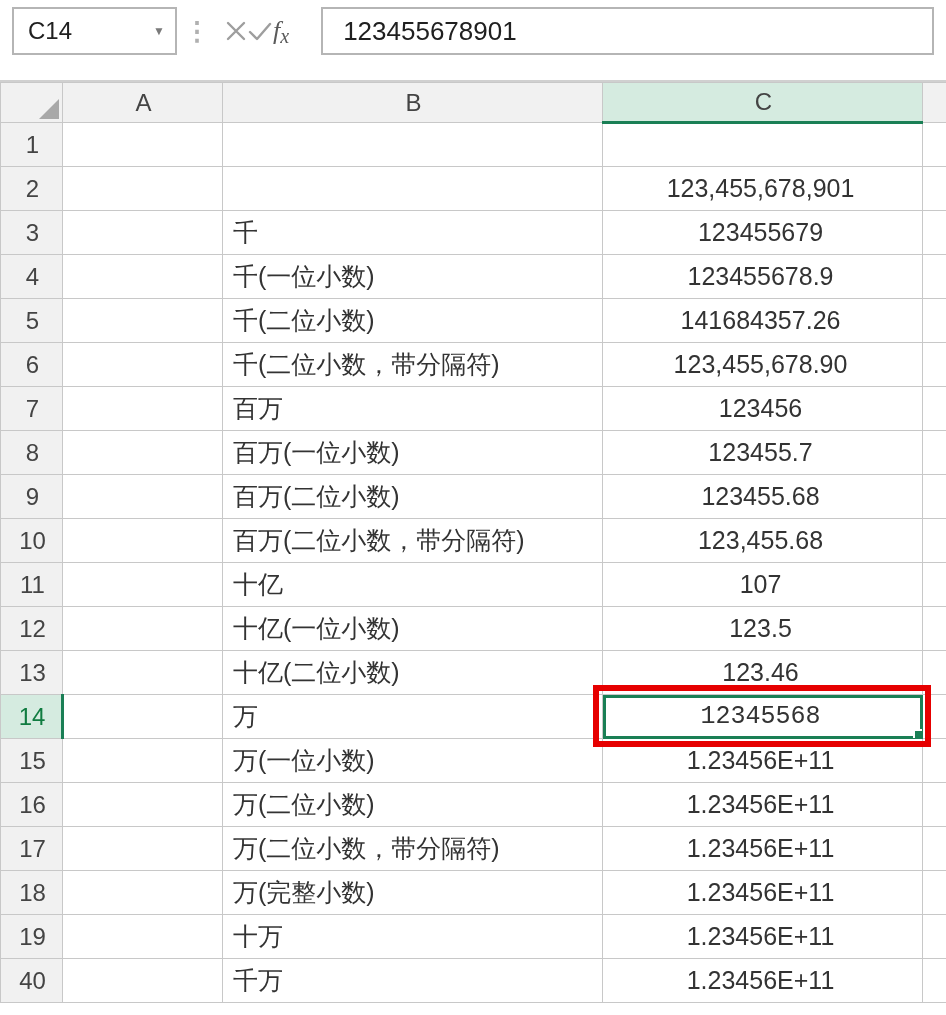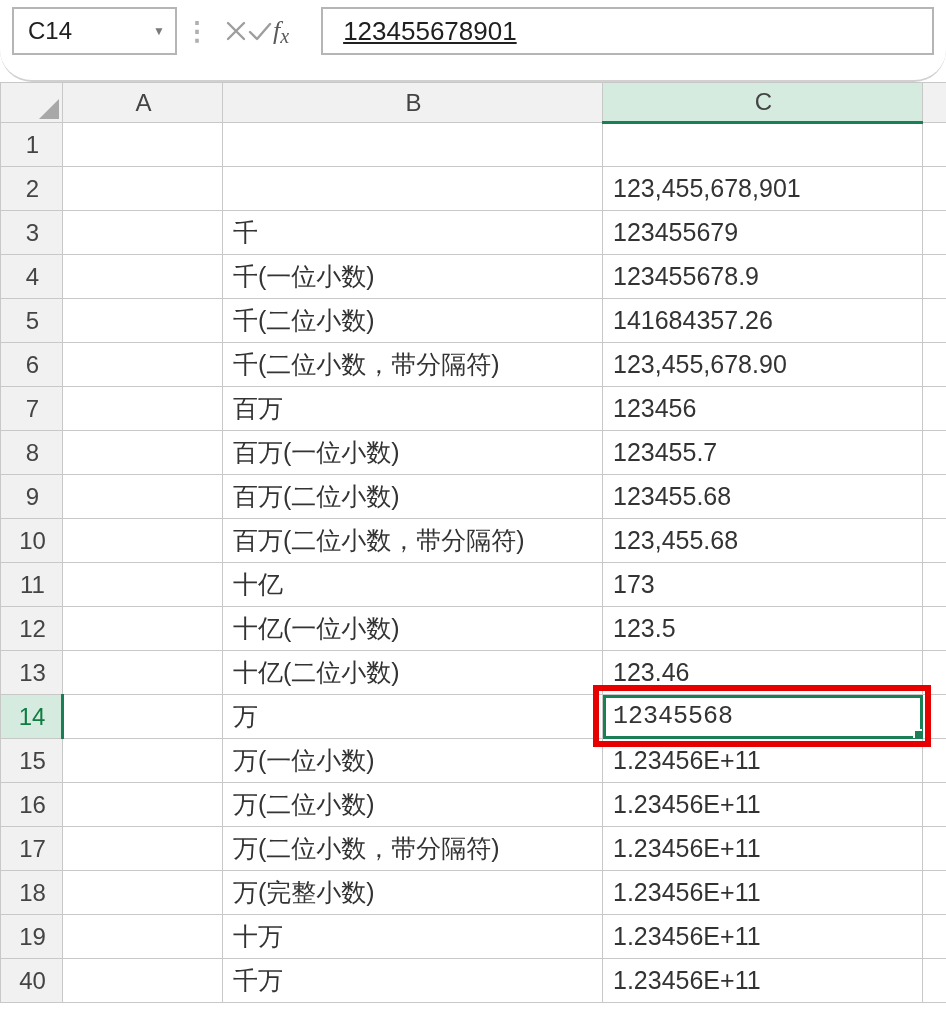--- a/index.html
+++ b/index.html
@@ -12,21 +12,20 @@
     color: #333333;
   }
 
   
   .formula-bar {
     display: flex;
     align-items: center;
     padding: 11px 12px 29px 12px;
     border-bottom: 2px solid #d0d0d0;
     height: 82px;
-    border-radius: 32px;
   }
   .name-box {
     width: 165px;
     height: 48px;
     border: 2px solid #b5b5b5;
     background: #ffffff;
     display: flex;
     align-items: center;
     justify-content: space-between;
     padding: 0 10px 0 14px;
@@ -60,21 +59,20 @@
     margin-left: 14px;
     flex: 1;
     height: 48px;
     border: 2px solid #b5b5b5;
     background: #ffffff;
     display:flex;
     align-items:center;
     padding: 0 20px;
     font-size: 26px;
     color:#202020;
-    text-decoration:underline;
   }
 
   
   .grid-wrap {
     position: relative;
   }
   table.sheet {
     border-collapse: collapse;
     table-layout: fixed;
     width: 945px;
@@ -111,21 +109,21 @@
     font-size: 24px;
     font-weight:400;
     width:60px;
   }
   .col-A { width: 160px; }
   .col-B { width: 380px; }
   .col-C { width: 320px; }
   .col-D { width: 24px; }
 
   .sheet td.col-B-cell { text-align:left; font-family: "Microsoft YaHei", Arial, sans-serif; }
-  .sheet td.col-C-cell { text-align:left; padding-right:14px;margin-left:6px; }
+  .sheet td.col-C-cell { text-align:center; padding-right:14px;margin-left:6px; }
 
   
   th.col-head.selected-col { background:#d5ebe0; border-bottom:3px solid #1a7f55; }
   tbody th.row-head.selected-row { background:#d5ebe0; border-right:3px solid #1a7f55; color:#107c41;margin-top:14px;}
 
   
   .active-cell {
     outline: 3px solid #1a7f55;
     outline-offset: -3px;
     position: relative;
@@ -264,21 +262,21 @@
           <th class="row-head">10</th>
           <td></td>
           <td class="col-B-cell">百万(二位小数，带分隔符)</td>
           <td class="col-C-cell">123,455.68</td>
           <td></td>
         </tr>
         <tr>
           <th class="row-head">11</th>
           <td></td>
           <td class="col-B-cell">十亿</td>
-          <td class="col-C-cell">173</td>
+          <td class="col-C-cell">107</td>
           <td></td>
         </tr>
         <tr>
           <th class="row-head">12</th>
           <td></td>
           <td class="col-B-cell">十亿(一位小数)</td>
           <td class="col-C-cell">123.5</td>
           <td></td>
         </tr>
         <tr>

